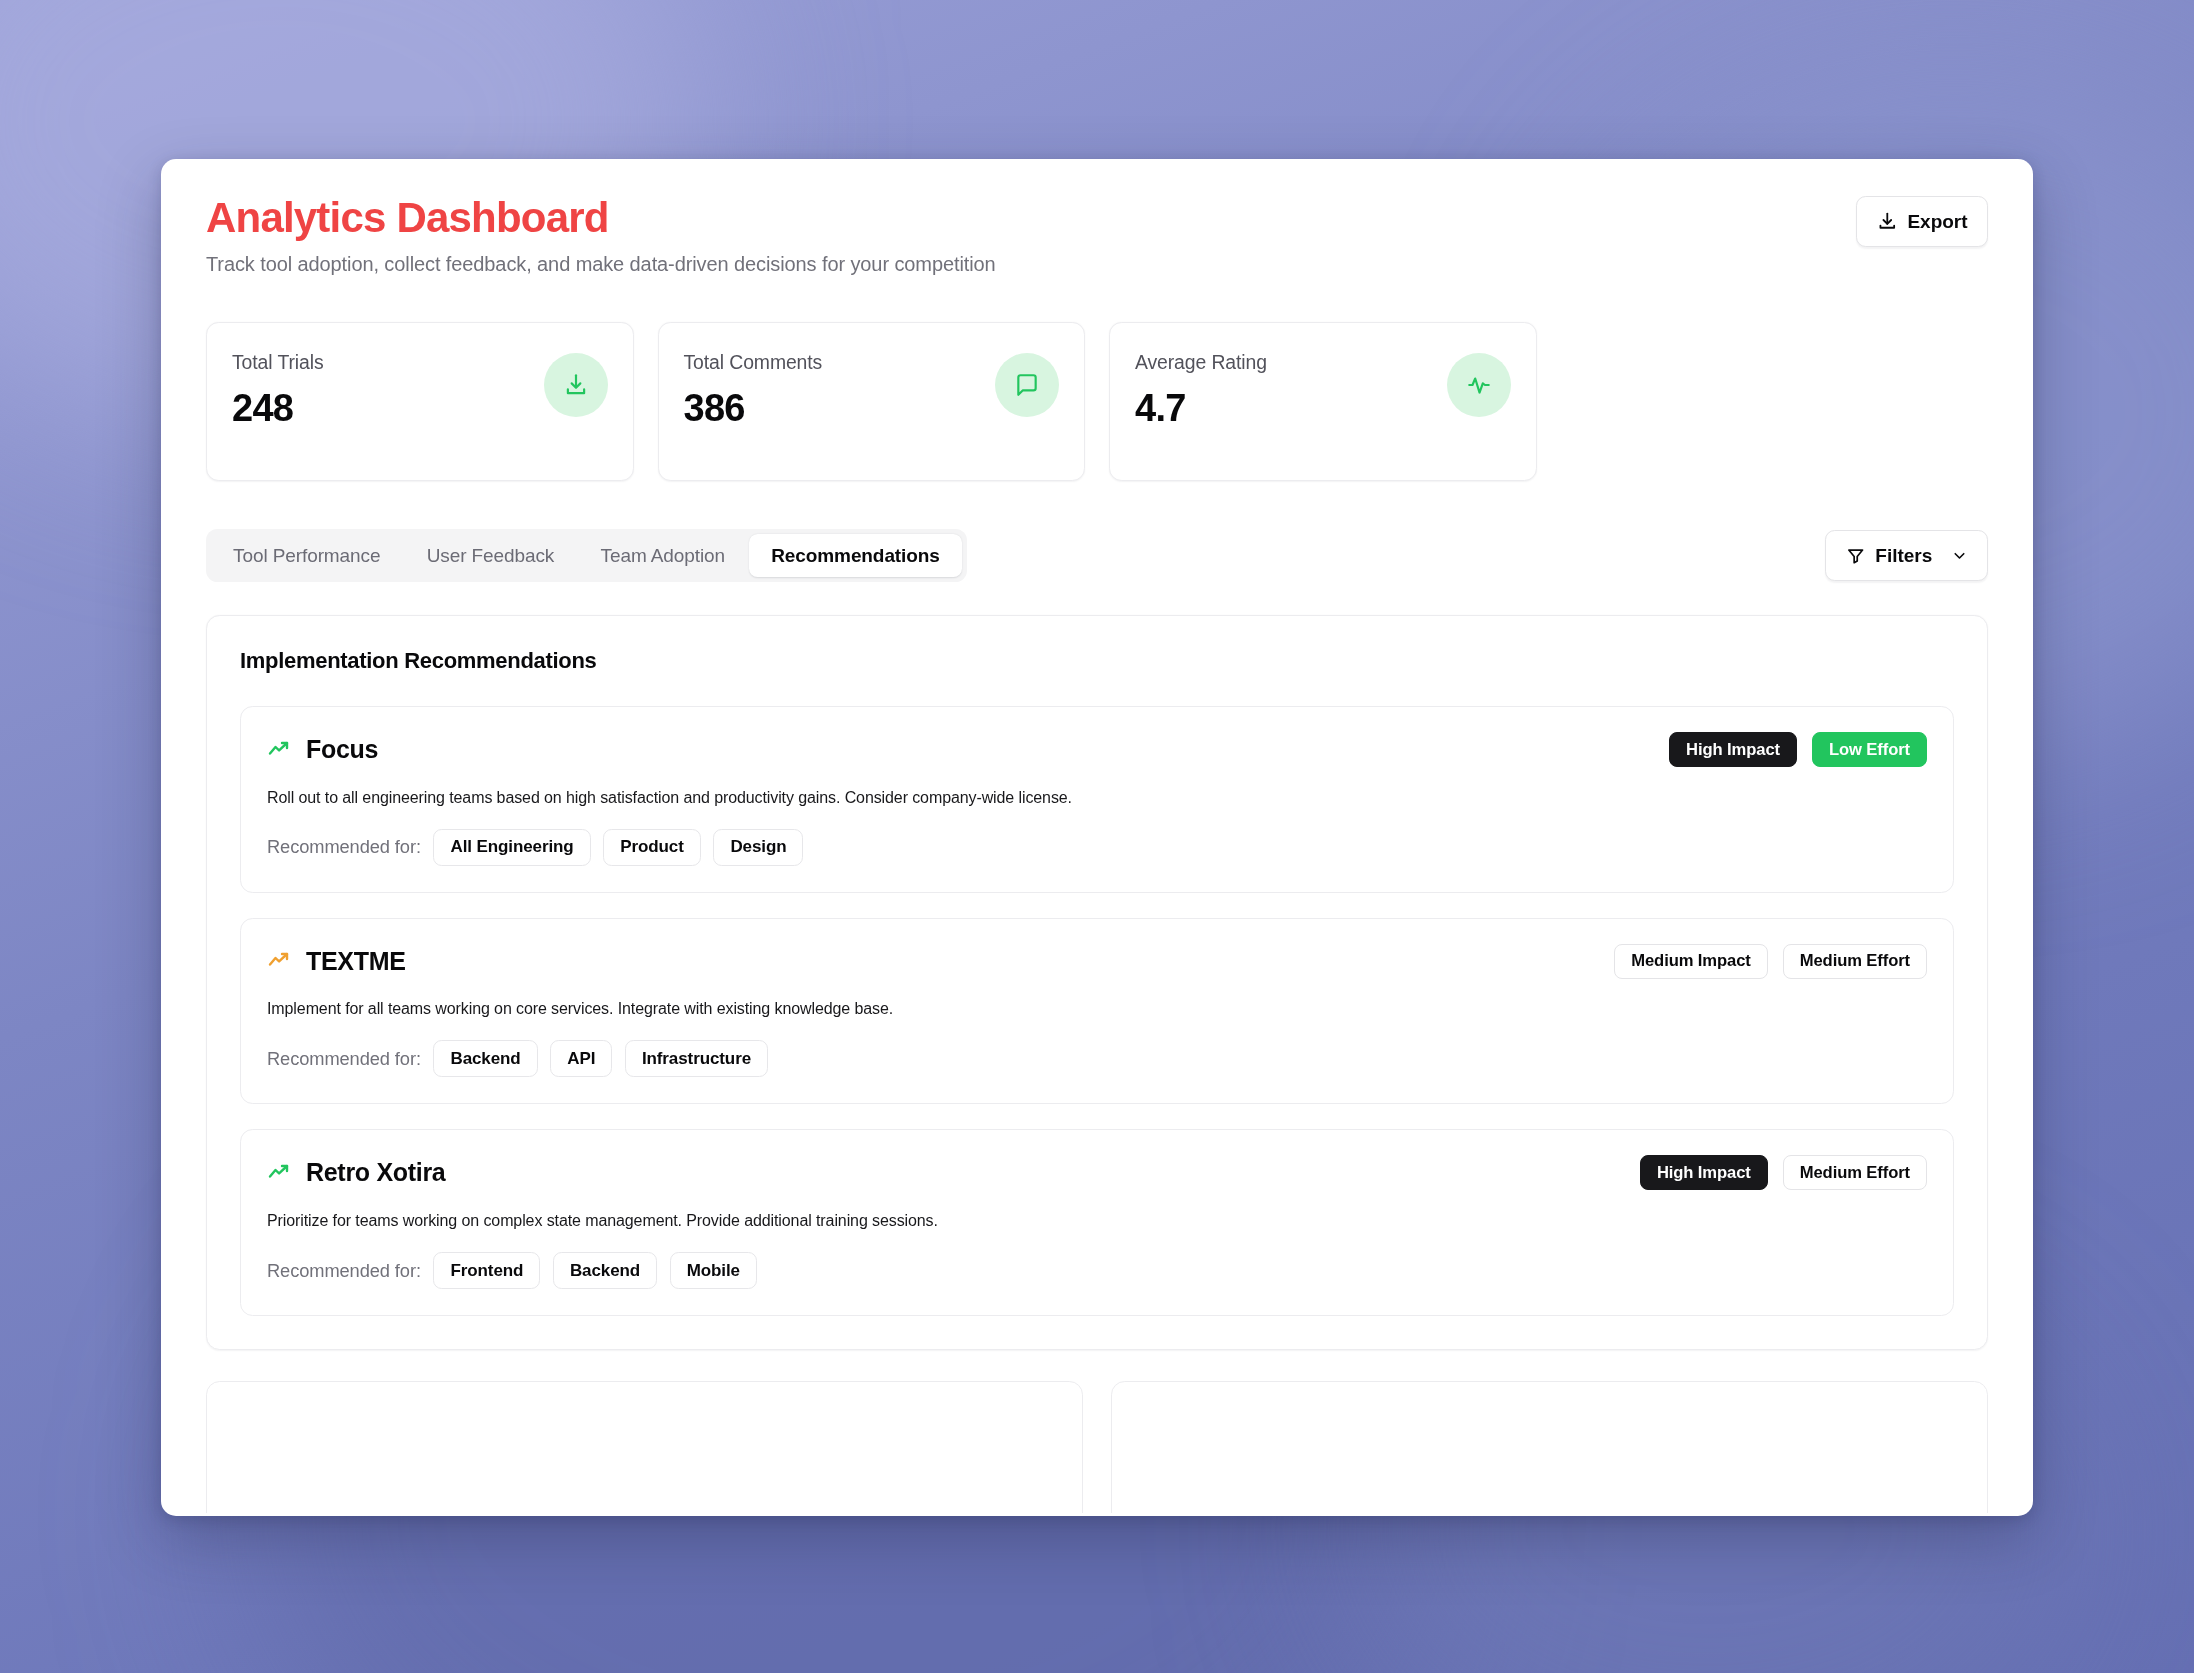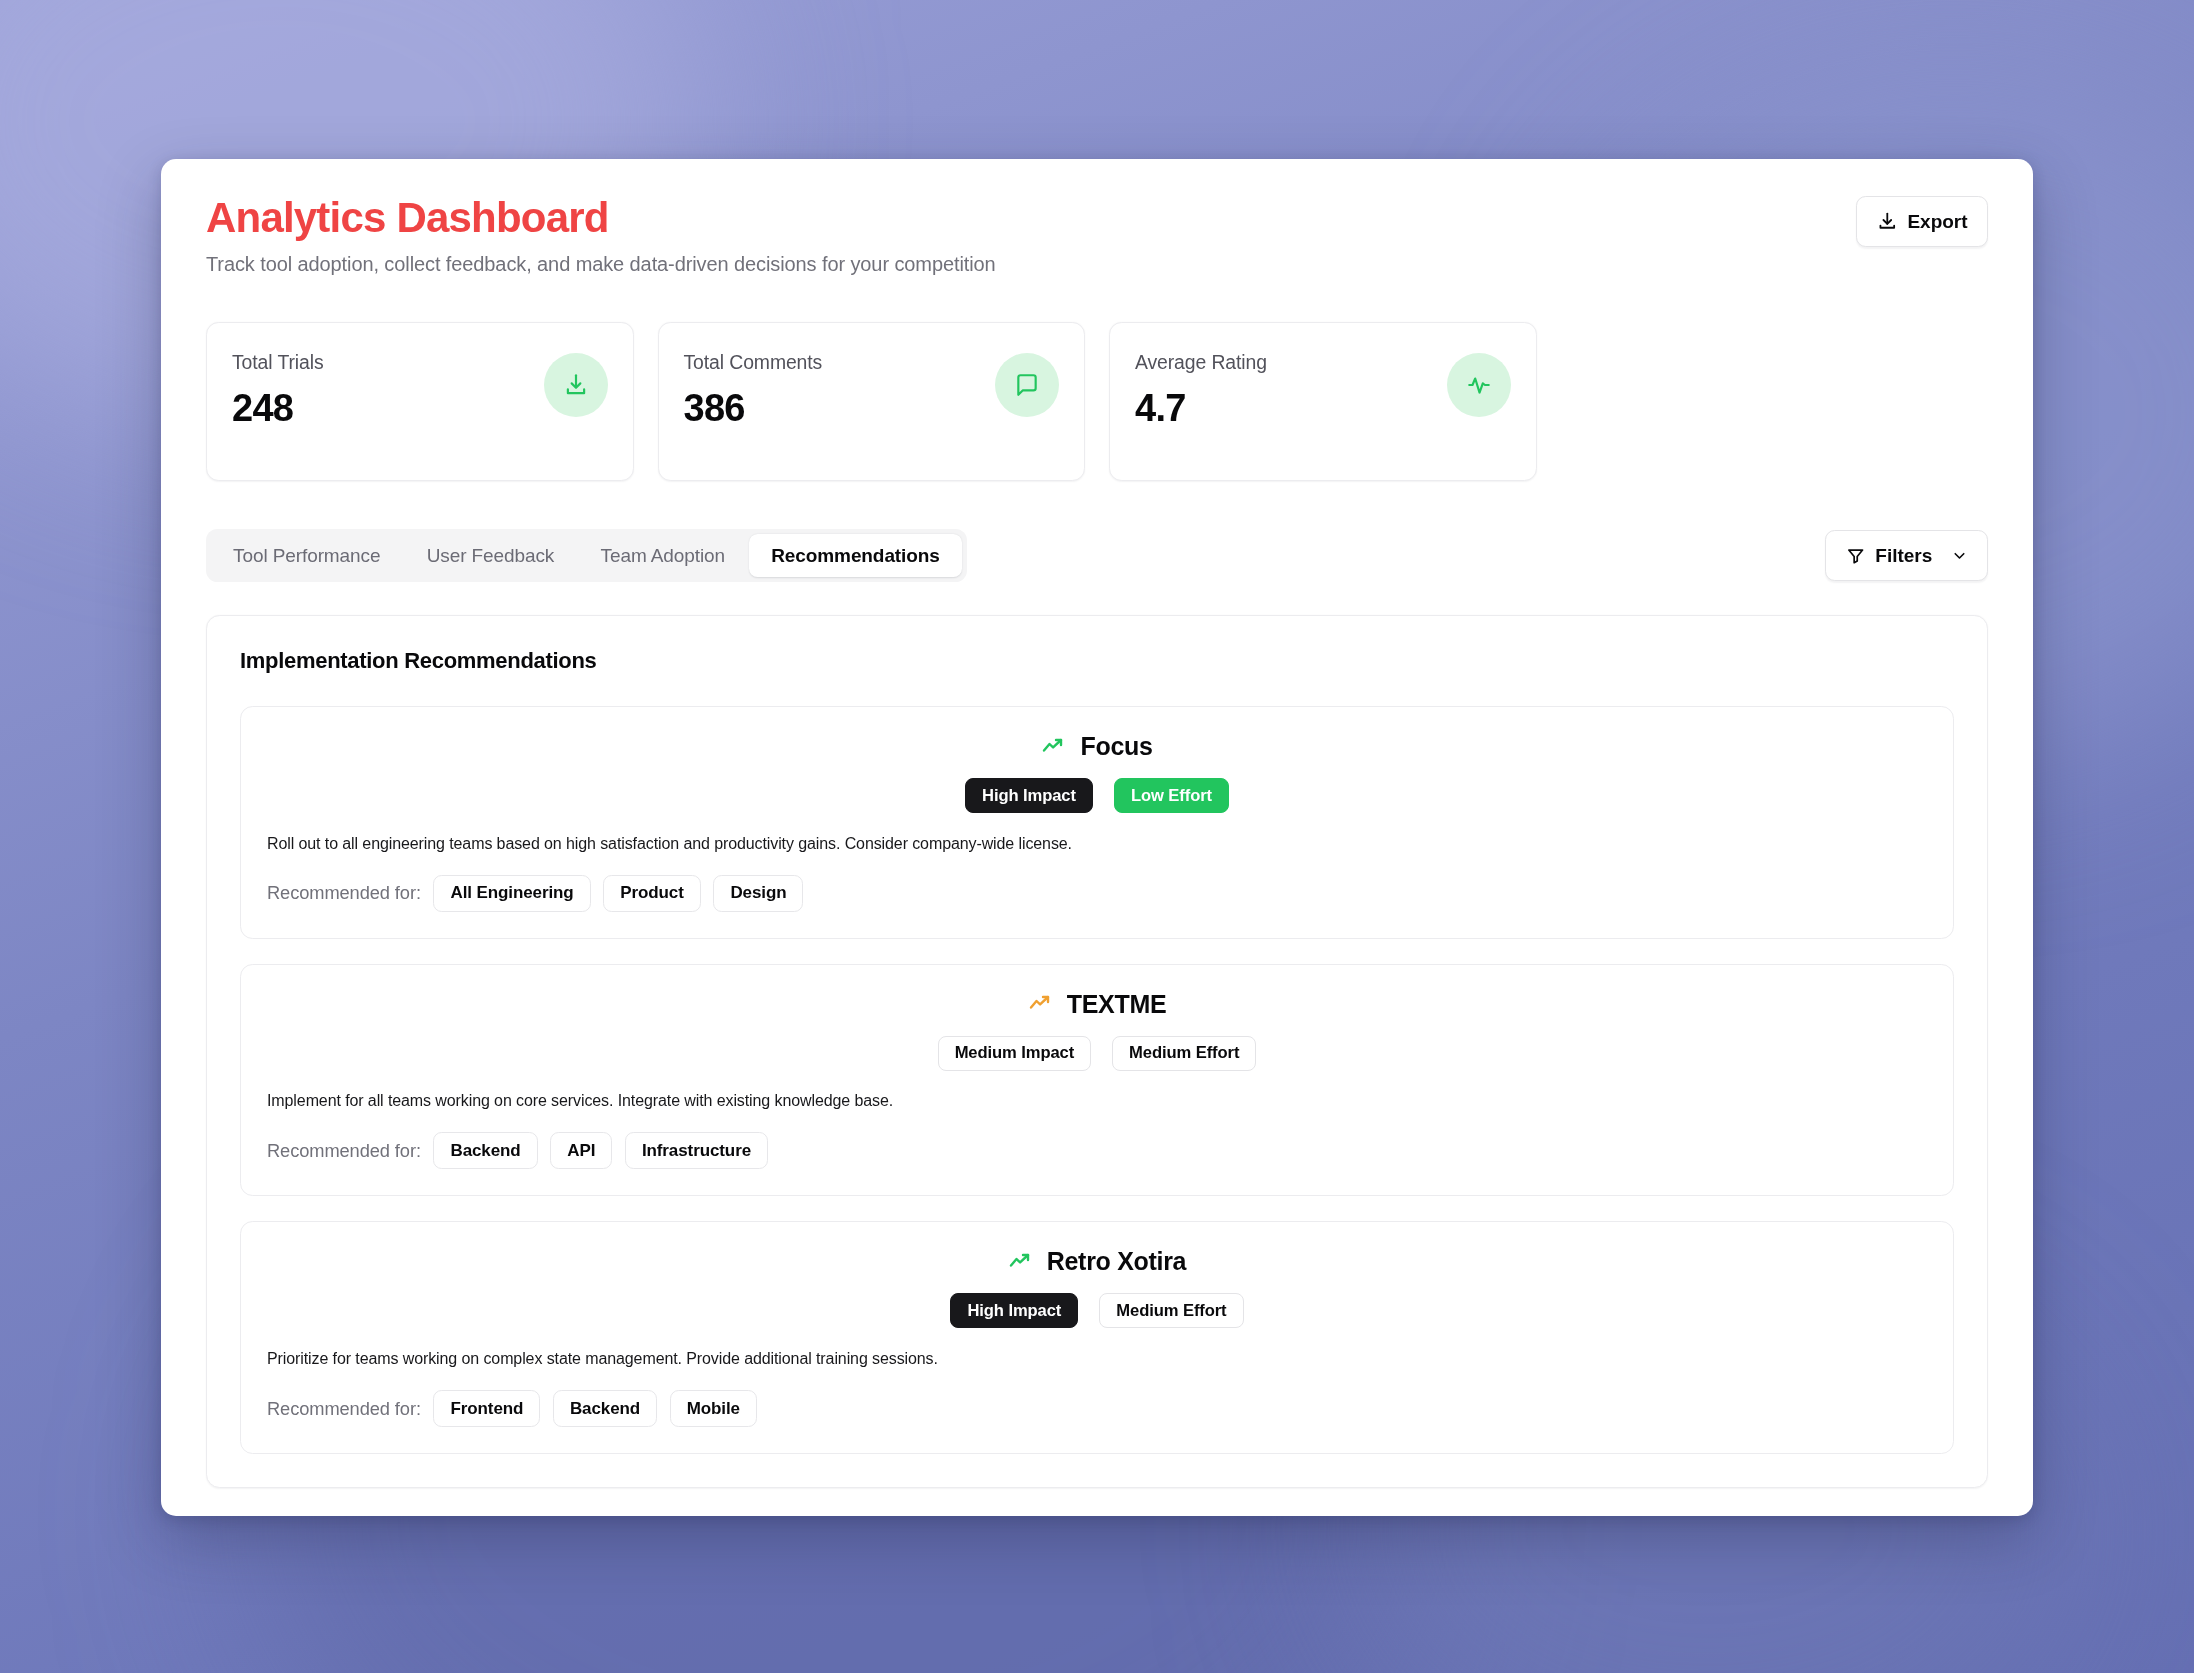--- a/index.html
+++ b/index.html
@@ -197,32 +197,31 @@
     border: 1.1px solid #ececef;
     border-radius: 12.6px;
     padding: 25px 26px 26px 26px;
     background: #ffffff;
   }
   .rec-head {
     display: flex;
     align-items: center;
     justify-content: space-between;
     gap: 17px;
-    flex-direction: column;
   }
   .rec-name-wrap { display: flex; align-items: center; gap: 15px; }
   .rec-name {
     font-size: 25px;
     font-weight: 700;
     color: #09090b;
     letter-spacing: -0.3px;
   }
   .trend-icon { display: block; }
 
-  .badges { display: flex; align-items: flex-start; gap: 21px; }
+  .badges { display: flex; align-items: flex-start; gap: 15px; }
   .badge {
     height: 35px;
     padding: 0 16px;
     display: inline-flex;
     align-items: center;
     border-radius: 8px;
     font-size: 16.6px;
     font-weight: 700;
     white-space: nowrap;
     letter-spacing: -0.1px;

